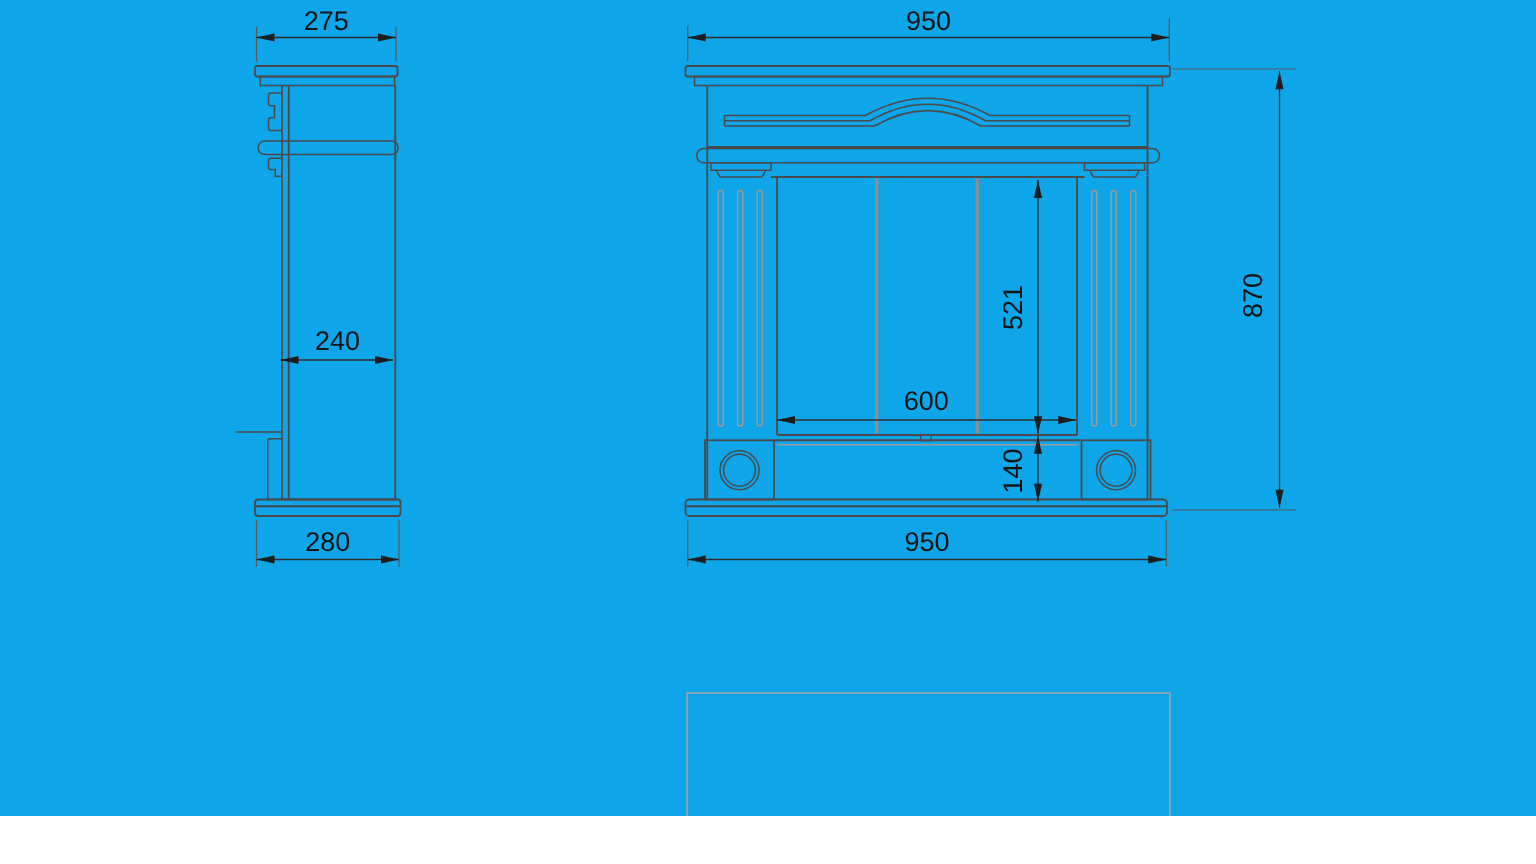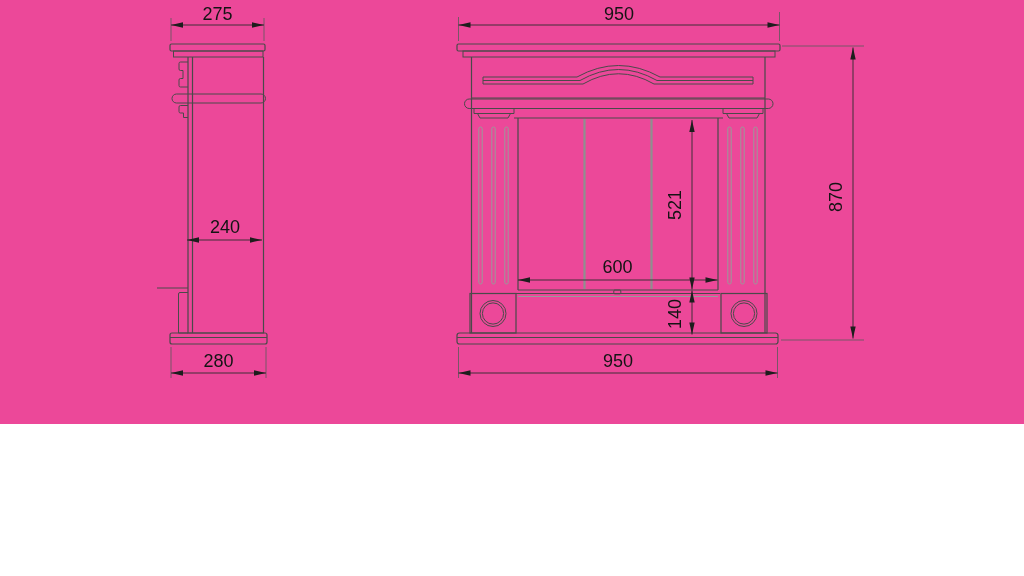--- a/index.html
+++ b/index.html
@@ -1,16 +1,16 @@
 <!DOCTYPE html>
 <html><head>
 <meta charset="utf-8">
 <style>
   html,body{margin:0;padding:0;background:#ffffff;}
-  .stage{position:relative;width:1024px;height:424px;background:#ec4899;overflow:hidden;
+  .stage{position:relative;width:1024px;height:544px;background:#0ea5e9;overflow:hidden;
          font-family:"Liberation Sans",sans-serif;}
   svg{display:block;}
   .ln   {stroke:#4a4a4a;stroke-width:1;fill:none;}
   .ln2  {stroke:#4a4a4a;stroke-width:1.2;fill:none;}
   .lt   {stroke:#9a9a9a;stroke-width:1;fill:none;}
   .div  {stroke:#8f8f8f;stroke-width:2.2;fill:none;}
   .dim  {stroke:#2e2e2e;stroke-width:0.9;fill:none;}
   .ext  {stroke:#5a5a5a;stroke-width:0.8;fill:none;}
   .plan {stroke:#a6a6a6;stroke-width:1;fill:none;}
   .dimtxt{font-family:"Liberation Sans",sans-serif;font-size:18px;fill:#141414;}

